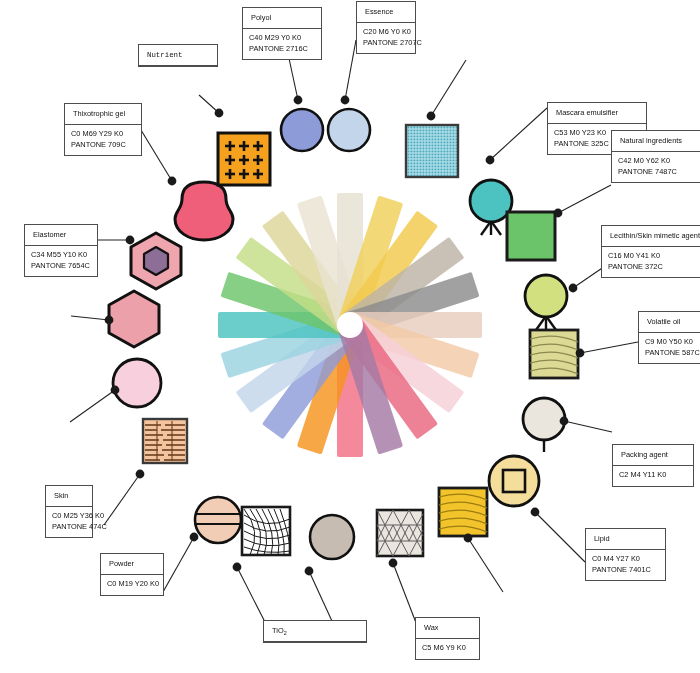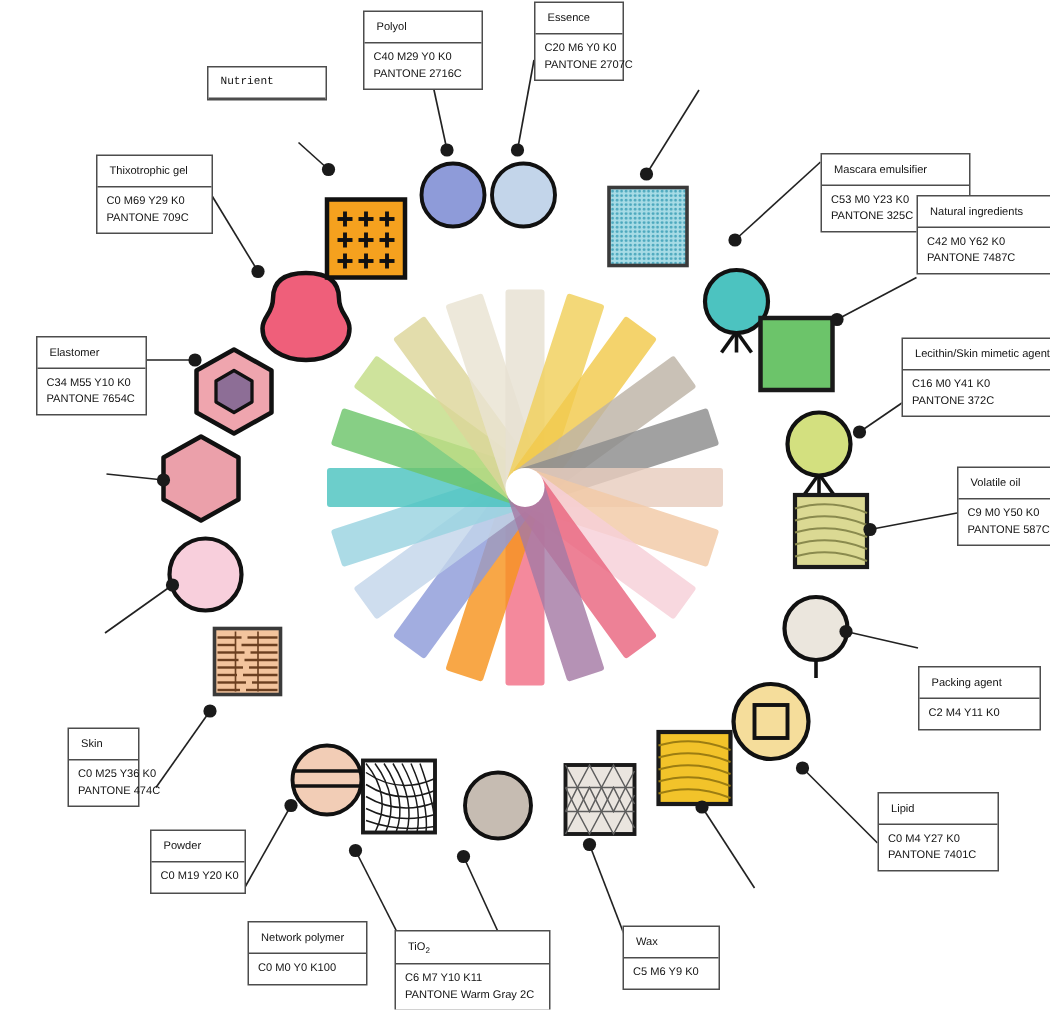--- a/index.html
+++ b/index.html
@@ -415,33 +415,22 @@
   <div class="callout" style="left:415px;top:617px;width:65px;">
     <div class="ctitle">Wax</div>
     <div class="cbody">
       <span>C5 M6 Y9 K0</span>
       <span></span>
     </div>
   </div>
 
   <div class="callout" style="left:263px;top:620px;width:104px;">
     <div class="ctitle"><span>TiO</span><sub>2</sub></div>
-    <div class="cbody">
-      <span>C6 M7 Y10 K11</span>
-      <span>PANTONE Warm Gray 2C</span>
-    </div>
-  </div>
-
-  <div class="callout" style="left:165px;top:614px;width:80px;">
-    <div class="ctitle">Network polymer</div>
-    <div class="cbody">
-      <span>C0 M0 Y0 K100</span>
-      <span></span>
-    </div>
-  </div>
+  </div>
+
 
   <div class="callout" style="left:100px;top:553px;width:64px;">
     <div class="ctitle">Powder</div>
     <div class="cbody">
       <span>C0 M19 Y20 K0</span>
       <span></span>
     </div>
   </div>
 
   <div class="callout" style="left:45px;top:485px;width:48px;">

